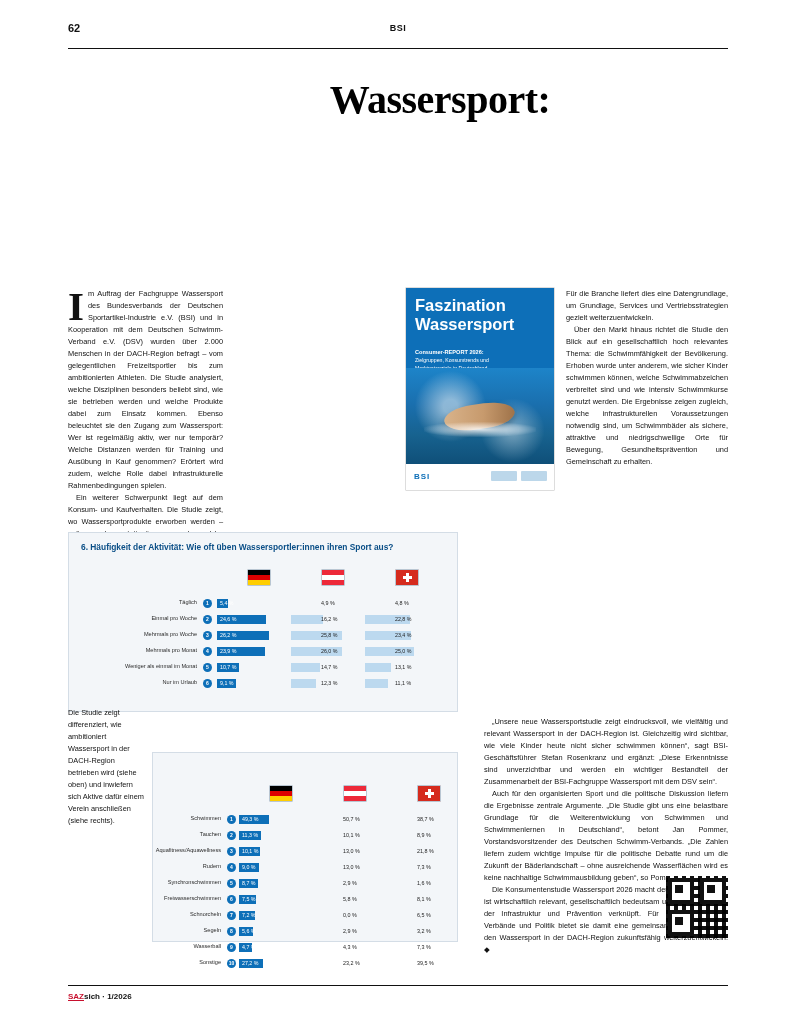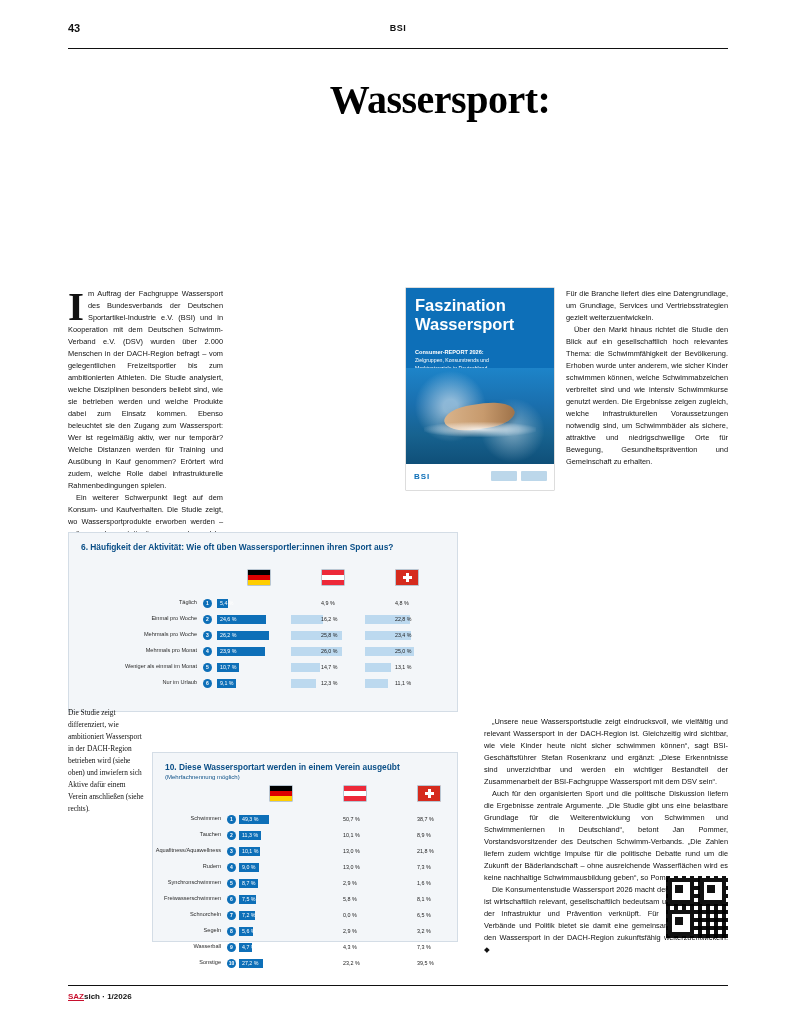--- a/index.html
+++ b/index.html
@@ -181,21 +181,21 @@
   }
   .bar.dark{background:#0d6fb8;}
   .barval{
     position:absolute;top:0;font-size:5.3px;line-height:9px;color:#1d1d1d;
   }
   .valplain{position:absolute;font-size:5.4px;color:#1d1d1d;}
 
   
   .caption{
     position:absolute;left:68px;top:707px;width:78px;
-    font-family:Liberation Serif, serif;
+    font-family:Liberation Sans, sans-serif;
     font-size:7.4px;line-height:1.62;color:#111;
   }
 
   
   #col3b{
     position:absolute;left:484px;top:716px;width:244px;
     font-family:"Liberation Sans",sans-serif;
     font-size:7.4px;line-height:1.62;color:#111;text-align:justify;
   }
   #col3b p{margin:0;text-indent:8px;}
@@ -225,21 +225,21 @@
   }
   .footer .saz{color:#c8102e;text-decoration:underline;}
   .footer .sport{color:#111;}
 </style>
 </head>
 <body>
 
 <div class="page">
 
   <div class="runhead">
-    <div class="pageno">43</div>
+    <div class="pageno">62</div>
     <div class="head-title">BSI</div>
     <div style="width:40px"></div>
   </div>
   <div class="runhead-rule"></div>
 
   <div class="headline">
     <span>Wassersport:</span>
   </div>
 
 
@@ -359,24 +359,20 @@
       <div class="bar" style="left:222px;width:25px;"></div>
       <div class="barval" style="left:252px;">12,3 %</div>
       <div class="bar" style="left:296px;width:23px;"></div>
       <div class="barval" style="left:326px;">11,1 %</div>
     </div>
   </div>
 
   <div class="caption">Die Studie zeigt differenziert, wie ambitioniert Wassersport in der DACH-Region betrieben wird (siehe oben) und inwiefern sich Aktive dafür einem Verein anschließen (siehe rechts).</div>
 
   <div class="chartbox" id="chart10">
-    <div class="ch-title">
-      <span>10. Diese Wassersportart werden in einem Verein ausgeübt</span>
-      <span class="ch-sub">(Mehrfachnennung möglich)</span>
-    </div>
 
     <div class="flagrow">
       <div class="flag flag-de" style="left:116px;top:32px;">
         <i></i>
           <i></i>
           <i></i>
 
       </div>
       <div class="flag flag-at" style="left:190px;top:32px;">
         <i></i>

